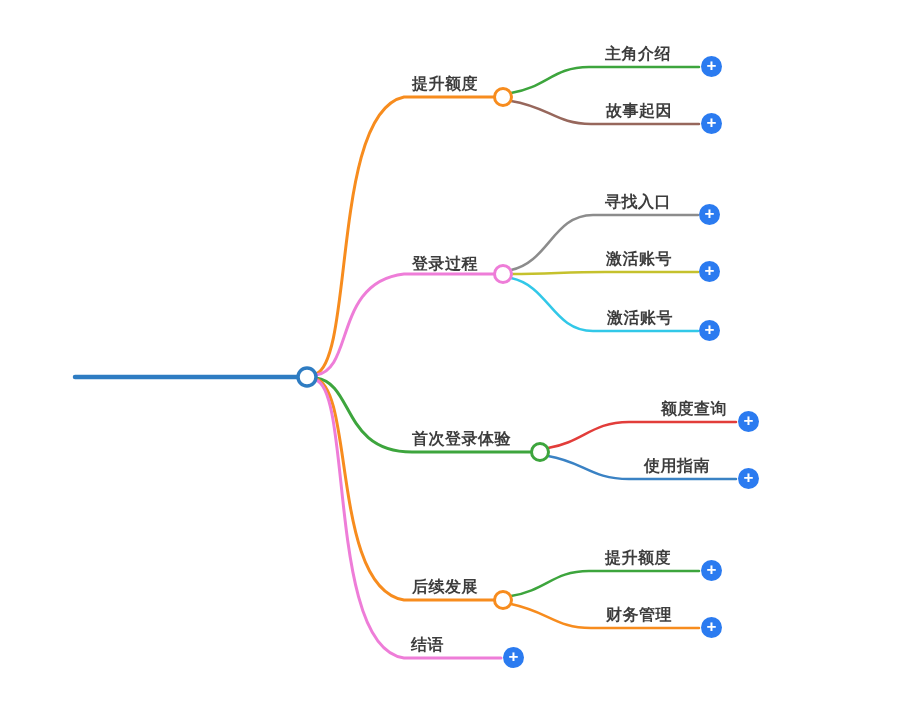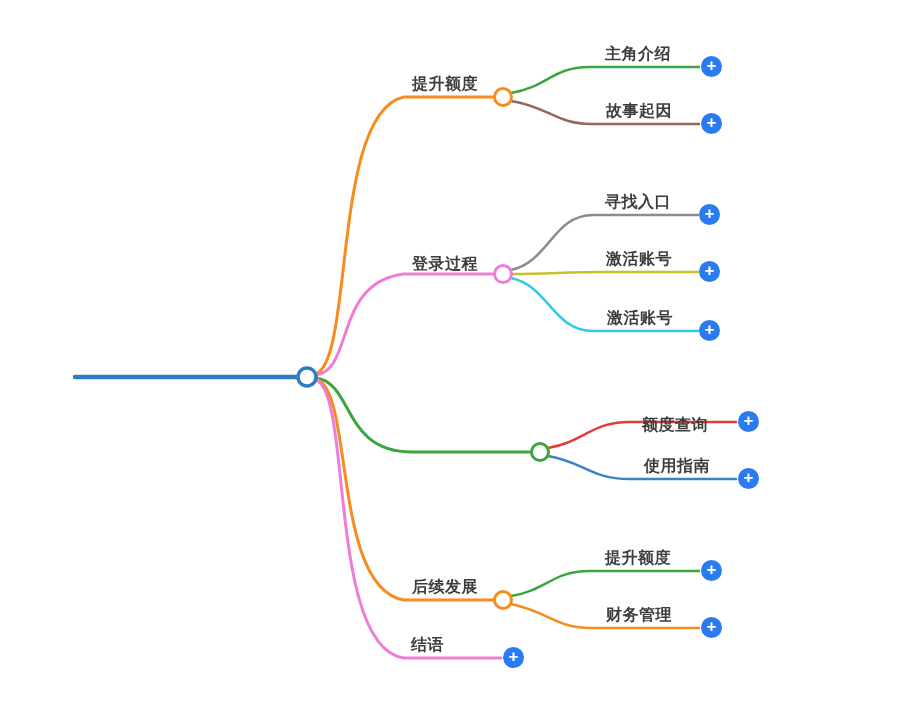--- a/index.html
+++ b/index.html
@@ -64,29 +64,30 @@
       <circle cx="503" cy="97" r="8.5" fill="#ffffff" stroke-width="3" stroke="#f78c1e"></circle>
       <circle cx="503" cy="274" r="8.5" fill="#ffffff" stroke-width="3" stroke="#ee7dd8"></circle>
       <circle cx="540" cy="452" r="8.5" fill="#ffffff" stroke-width="3" stroke="#3da53d"></circle>
       <circle cx="503" cy="600" r="8.5" fill="#ffffff" stroke-width="3" stroke="#f78c1e"></circle>
     </g>
   </svg>
 
 
   <div class="label" style="left:412px;top:72px;">提升额度</div>
   <div class="label" style="left:412px;top:252px;">登录过程</div>
+  <div class="label" style="left:412px;top:427px;">首次登录体验</div>
   <div class="label" style="left:412px;top:575px;">后续发展</div>
   <div class="label" style="left:411px;top:633px;">结语</div>
 
   <div class="label" style="left:605px;top:42px;">主角介绍</div>
   <div class="label" style="left:606px;top:99px;">故事起因</div>
   <div class="label" style="left:605px;top:190px;">寻找入口</div>
   <div class="label" style="left:606px;top:247px;">激活账号</div>
   <div class="label" style="left:607px;top:306px;">激活账号</div>
-  <div class="label" style="left:642px;top:397px;margin-top:16px;">额度查询</div>
+  <div class="label" style="left:661px;top:397px;">额度查询</div>
   <div class="label" style="left:644px;top:454px;">使用指南</div>
   <div class="label" style="left:605px;top:546px;">提升额度</div>
   <div class="label" style="left:606px;top:603px;">财务管理</div>
 
   <div class="plus" style="left:701px;top:56px;">
     <span>+</span></div>
   <div class="plus" style="left:701px;top:113px;">
     <span>+</span></div>
   <div class="plus" style="left:699px;top:204px;">
     <span>+</span></div>

